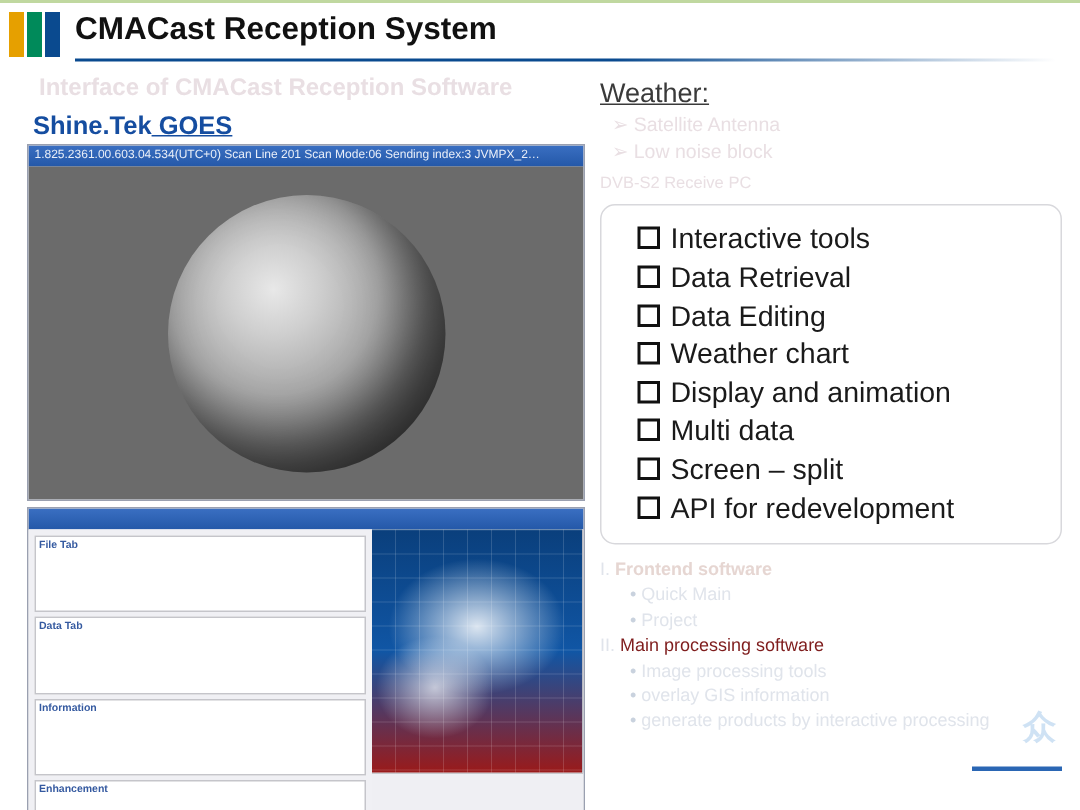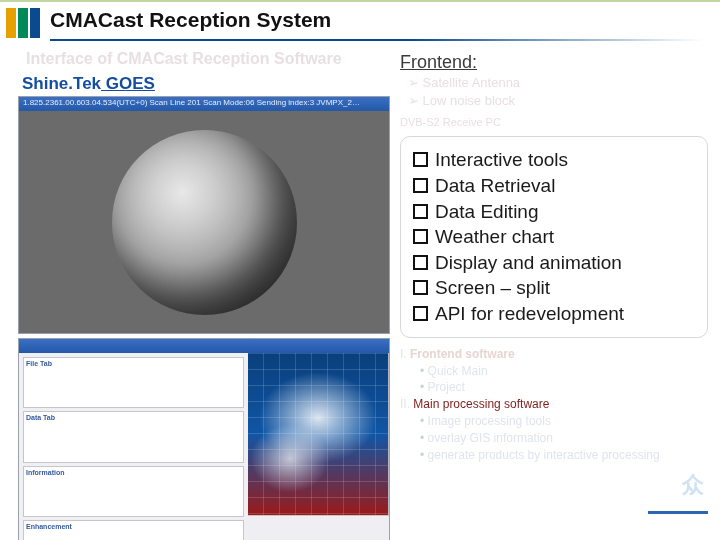--- a/index.html
+++ b/index.html
@@ -136,21 +136,21 @@
   }
   .hw-list { padding-left: 8px; }
   .hw-item::before { content: "➢ "; }
   .ghost-sw { color:#e9dfe3; font-size:11px; margin-top:6px; font-weight:400;}
 
   .feature-box {
     margin-top: 6px;
     border: 1px solid #d8d8dc;
     border-radius: 10px;
     background: #fff;
-    padding: 10px 12px;
+    padding: 10px 24px;
     font-size: 19px;
     font-weight: 500;
     color: #1a1a1a;
     line-height: 1.35;
   }
   .feat::before { content: ""; display:inline-block; width:11px; height:11px;
     border:2px solid #111; margin-right:7px; vertical-align:-1px; }
 
   .ghost-foot {
     margin-top: 8px;
@@ -218,34 +218,35 @@
       </div>
       <div class="ss2-scale">
         <div class="scale-strip"></div>
       </div>
     </div>
   </div>
 </div>
 
 <div class="right-col">
   <div class="hw-block">
-    <div class="hw-heading">Frontend:</div>
+    <div class="hw-heading">Weather:</div>
     <div class="hw-list">
       <div class="hw-item">Satellite Antenna</div>
       <div class="hw-item">Low noise block</div>
     </div>
     <div class="ghost-sw">DVB-S2 Receive PC</div>
   </div>
 
   <div class="feature-box">
     <div class="feat">Interactive tools</div>
     <div class="feat">Data Retrieval</div>
     <div class="feat">Data Editing</div>
     <div class="feat">Weather chart</div>
     <div class="feat">Display and animation</div>
+    <div class="feat">Multi data</div>
     <div class="feat">Screen – split</div>
     <div class="feat">API for redevelopment</div>
   </div>
 
   <div class="ghost-foot">
     <div>
       <span class="gf-roman">I.</span>
       <span class="gf-acc1">Frontend software</span>
     </div>
     <div class="gf-sub">Quick Main</div>

